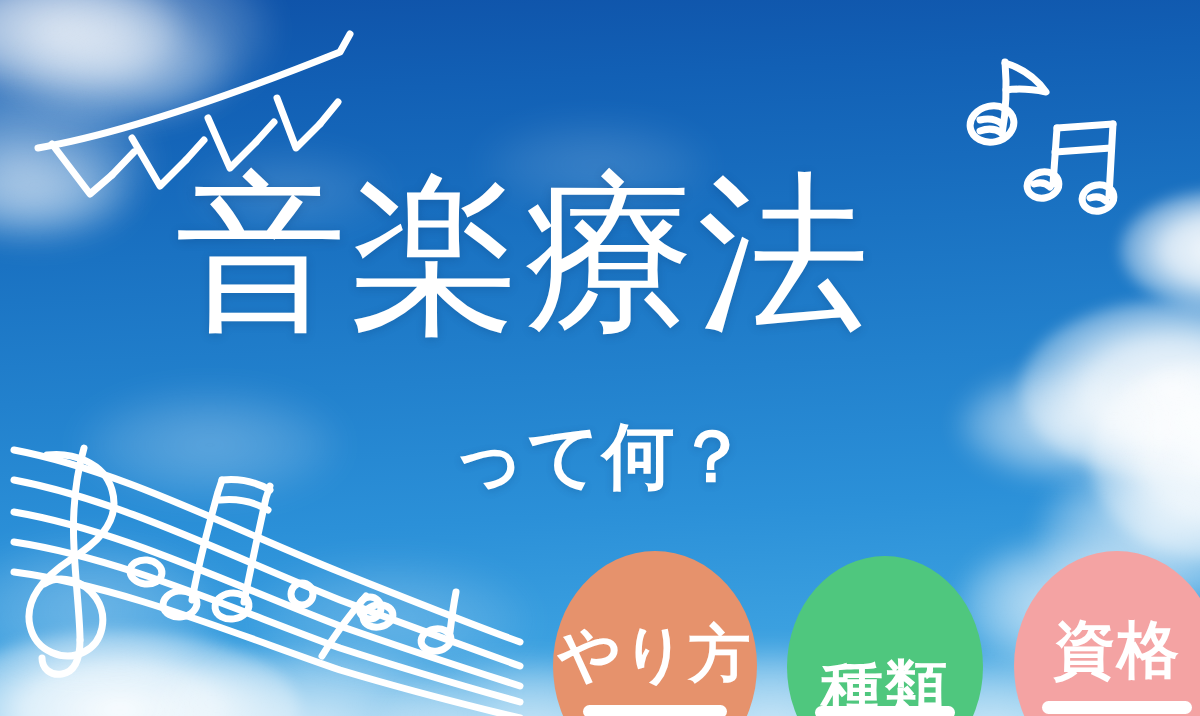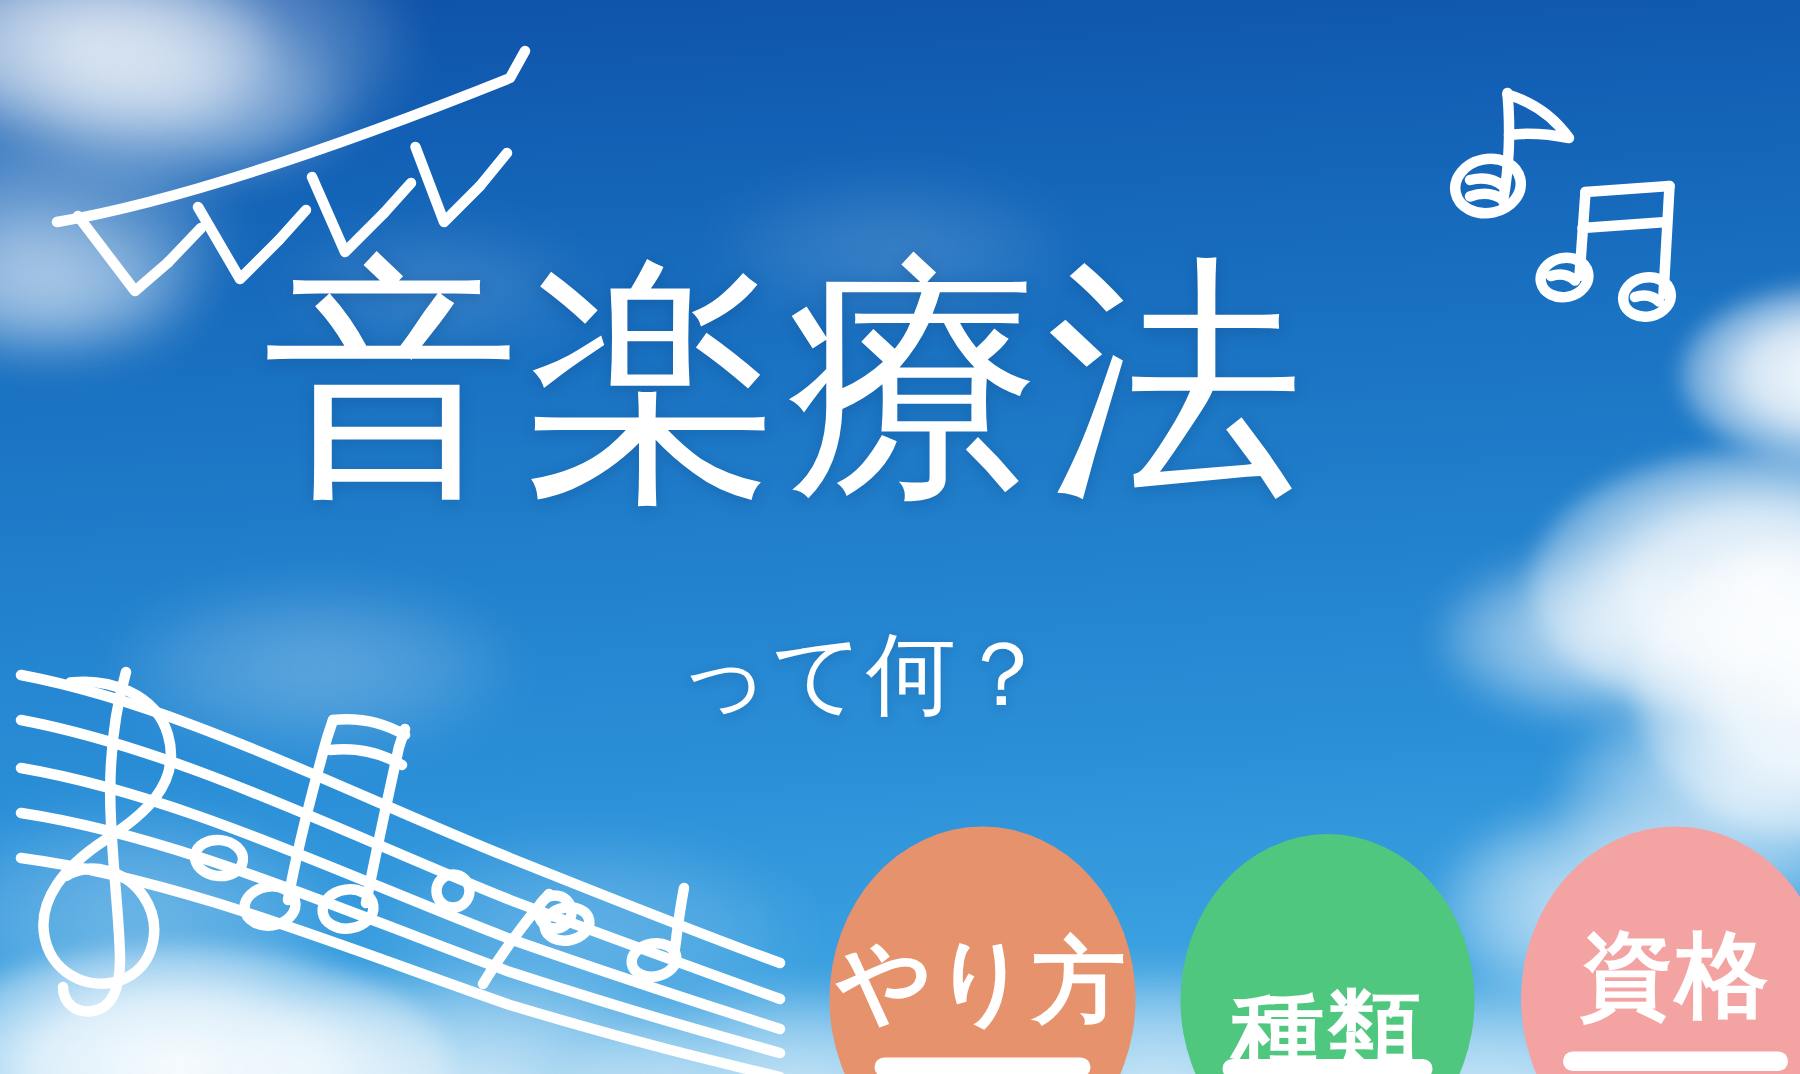--- a/index.html
+++ b/index.html
@@ -78,27 +78,28 @@
     font-weight:400;
     color:#ffffff;
     letter-spacing:0.012em;
     white-space:nowrap;
     text-shadow:0 2px 10px rgba(10,50,100,0.22);
     font-family:"DejaVu Sans", sans-serif;
   }
   .title-sub {
     position:absolute;
     left:452px; top:420px;
-    font-size:60px;
+    font-size:72px;
     line-height:1;
     color:#ffffff;
     letter-spacing:0.02em;
     white-space:nowrap;
     text-shadow:0 2px 8px rgba(10,50,100,0.20);
     font-family:"DejaVu Sans", sans-serif;
+    font-weight:bold;
   }
 
   
   .badges {
     position:absolute;
     left:0; top:0;
     width:1200px; height:716px;
   }
   .badge {
     position:absolute;

